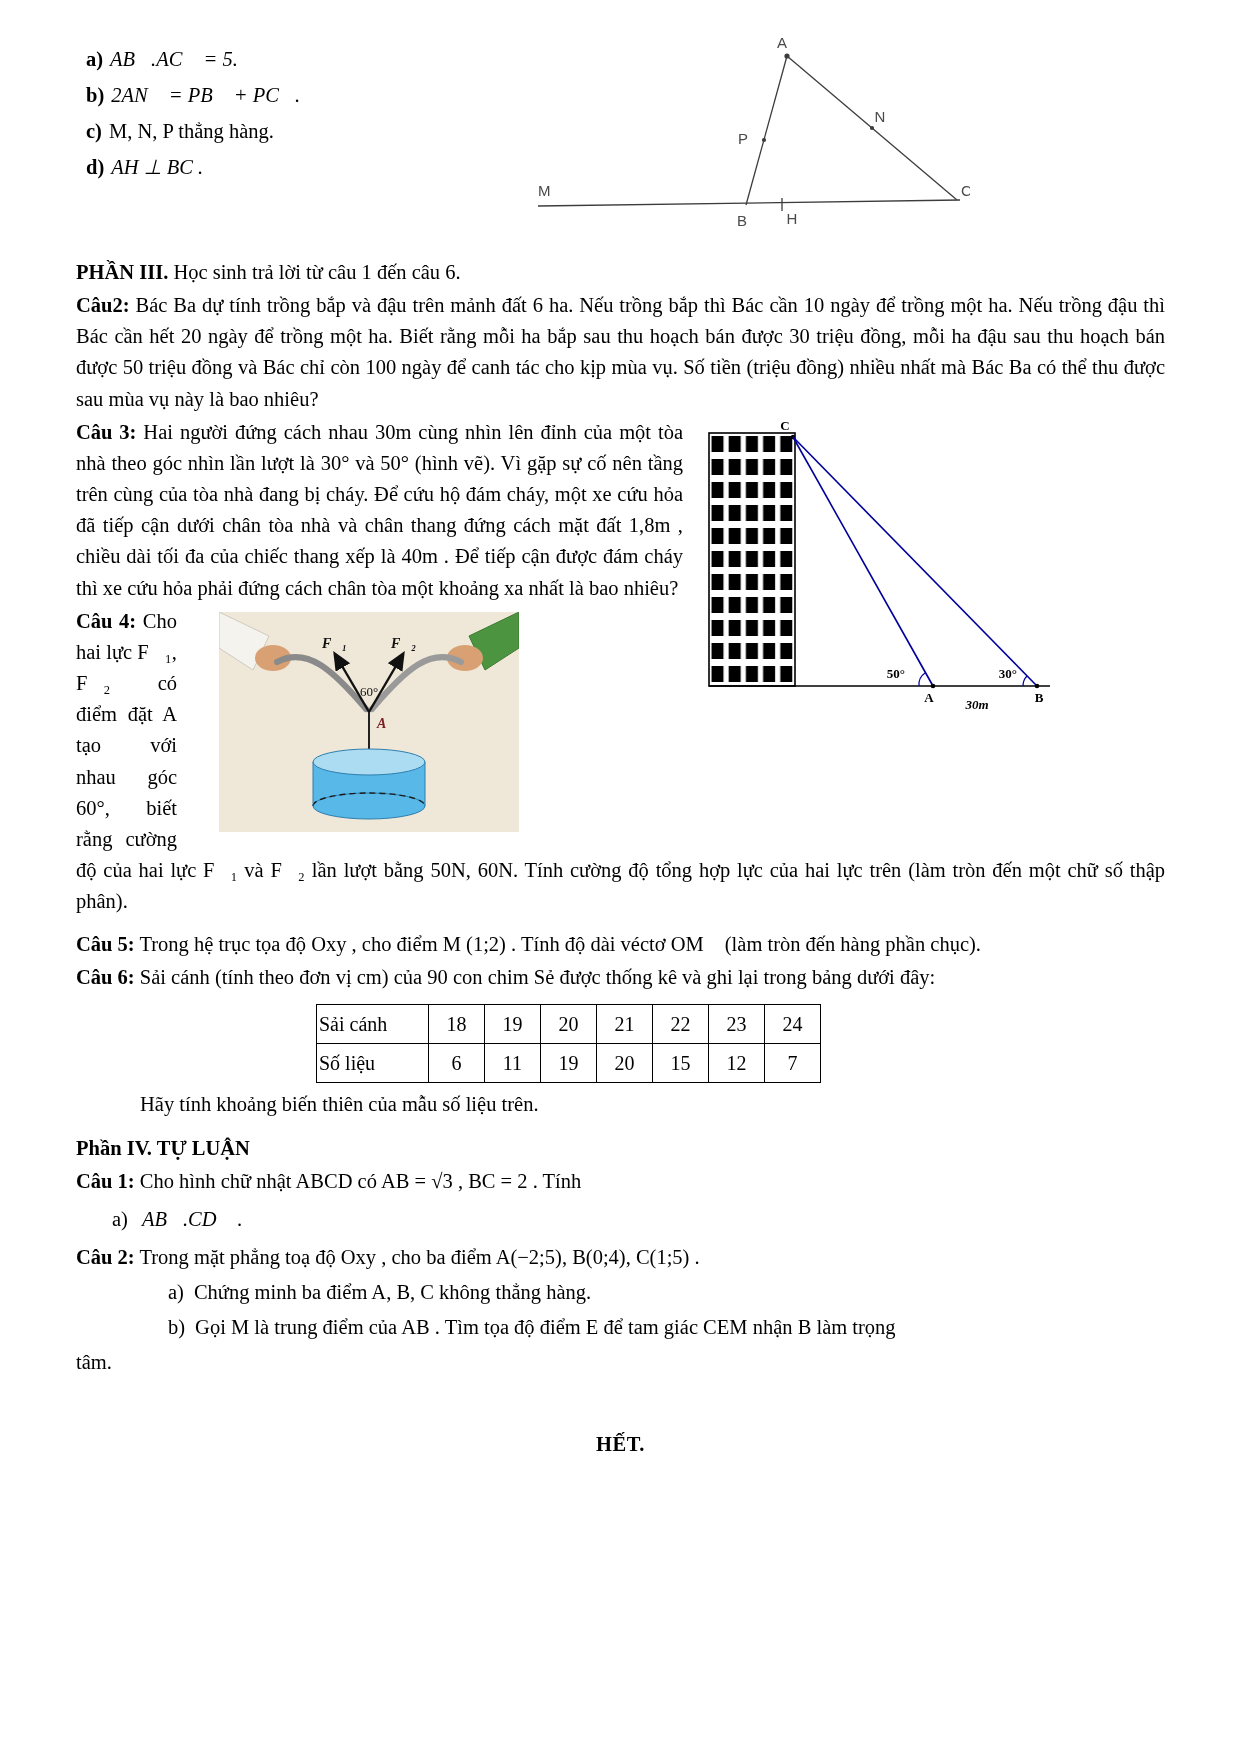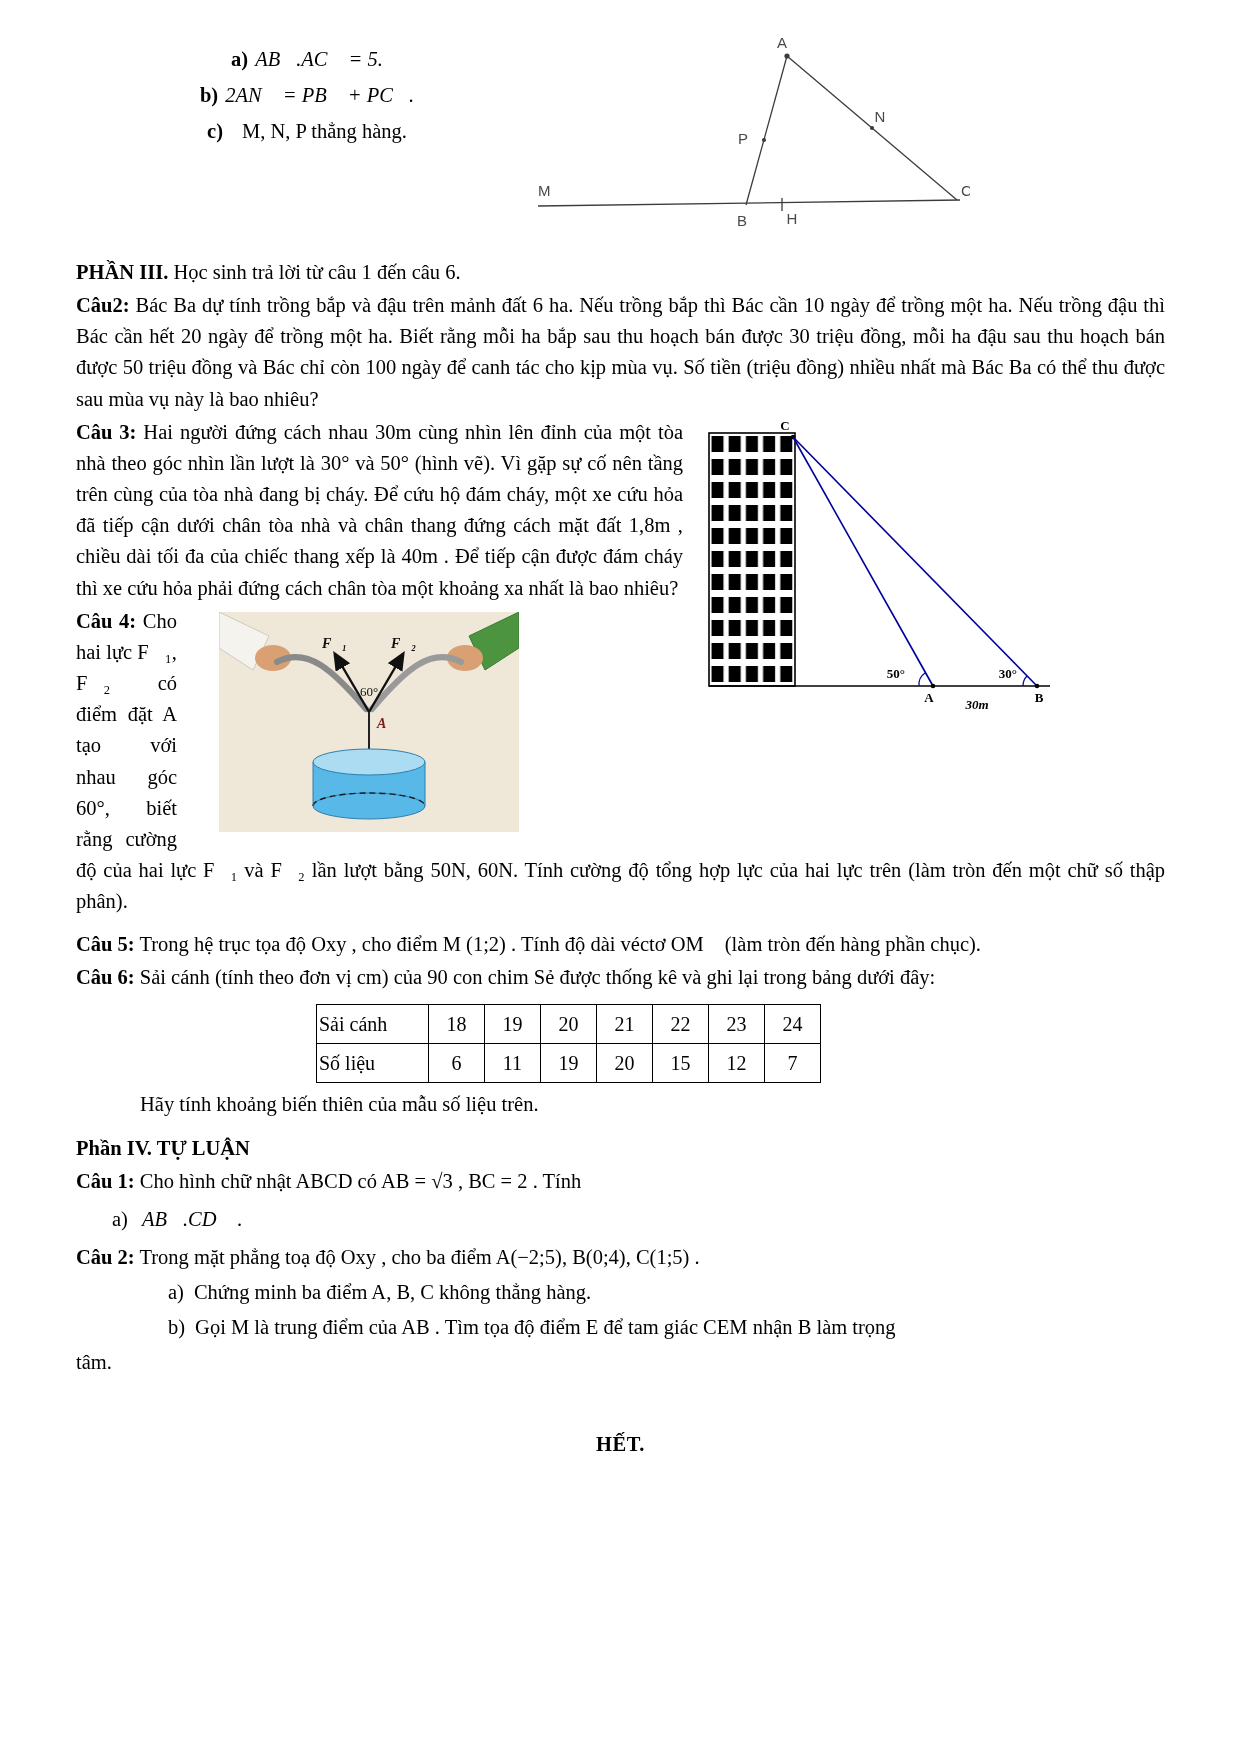--- a/index.html
+++ b/index.html
@@ -10,26 +10,26 @@
     font-family:"Liberation Serif", serif;
     font-size:20.5px; color:#000; line-height:1.52;
   }
   .b { font-weight:bold; }
   .math { font-style:italic; }
   .qlabel { font-weight:bold; }
   p.para { text-align:justify; margin:2px 0; }
   p.hdr { margin-top:12px; margin-bottom:2px; }
 
   
-  .top-section { display:flex; align-items:flex-start; margin-bottom:16px;text-align:center; }
+  .top-section { display:flex; align-items:flex-start; margin-bottom:16px; }
   .top-items { width:452px; padding-left:10px; padding-top:8px; }
   .titem { margin-bottom:5px; }
   .tlabel { font-weight:bold; margin-right:7px; }
   .tmath  { font-style:italic; }
-  .titem:nth-child(3) .tmath { font-style:normal;margin-left:12px; }
+  .titem:nth-child(3) .tmath { font-style:normal; }
   .triangle-fig { flex:0 0 auto; margin-left:2px; }
 
   .tri-line { stroke:#3c3c3c; stroke-width:1.3; }
   .tri-label { font-family:"Liberation Sans", sans-serif; font-size:15px; fill:#4a4a4a; }
 
   
   .q3block::after, .q4block::after { content:""; display:block; clear:none; }
   .building-fig { float:right; margin:4px 110px 6px 22px; }
   .bld-label { font-family:"Liberation Serif", serif; font-size:13px; font-weight:bold; fill:#000; }
   .bld-dist  { font-style:italic; }
@@ -67,20 +67,23 @@
   <div class="top-section">
     <div class="top-items">
       <div class="titem">
         <span class="tlabel">a)</span><span class="tmath">AB⃗.AC⃗ = 5.</span>
       </div>
       <div class="titem">
         <span class="tlabel">b)</span><span class="tmath">2AN⃗ = PB⃗ + PC⃗.</span>
       </div>
       <div class="titem">
         <span class="tlabel">c)</span><span class="tmath">M, N, P thẳng hàng.</span>
+      </div>
+      <div class="titem">
+        <span class="tlabel">d)</span><span class="tmath">AH ⊥ BC .</span>
       </div>
     </div>
 
     <svg class="triangle-fig" viewBox="0 0 440 205" width="440" height="205" aria-hidden="true">
       <line class="tri-line" x1="8" y1="170" x2="430" y2="164"></line>
       <line class="tri-line" x1="257" y1="20" x2="216" y2="169"></line>
       <line class="tri-line" x1="257" y1="20" x2="427" y2="164"></line>
       <circle cx="257" cy="20" r="2.6" fill="#3c3c3c"></circle>
       <circle cx="234" cy="104" r="2.1" fill="#3c3c3c"></circle>
       <circle cx="342" cy="92" r="2.1" fill="#3c3c3c"></circle>

